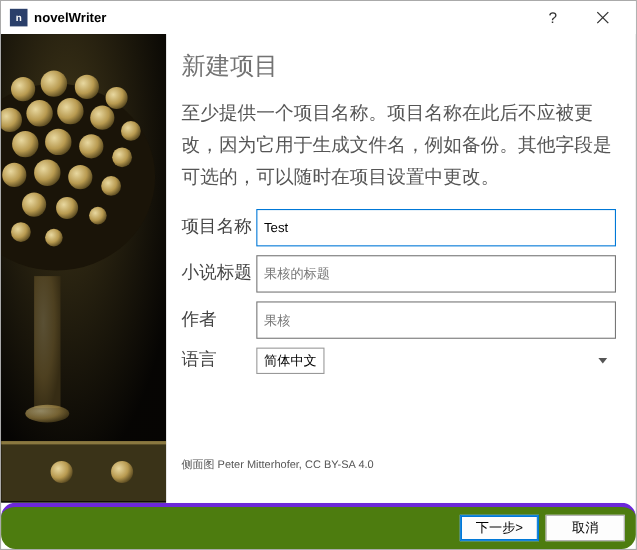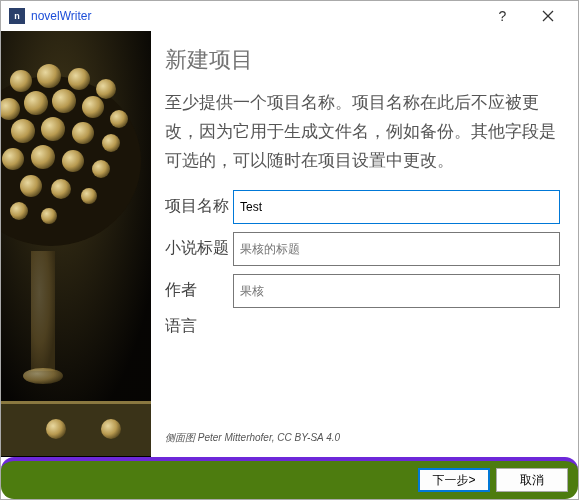--- a/index.html
+++ b/index.html
@@ -33,22 +33,23 @@
       color: #fff;
       font-size: 9px;
       font-weight: bold;
       display: flex;
       align-items: center;
       justify-content: center;
       margin-right: 6px;
     }
     .title-text {
       font-size: 12px;
-      color: #1d4ed8;
-      flex: 1;
+      color: #000000;
+      flex: 1;
+      font-weight: bold;
     }
     .title-btn {
       width: 45px;
       height: 28px;
       display: flex;
       align-items: center;
       justify-content: center;
       font-size: 14px;
       color: #333;
     }
@@ -127,22 +128,21 @@
       border-left: 4px solid transparent;
       border-right: 4px solid transparent;
       border-top: 5px solid #555;
       pointer-events: none;
     }
     .spacer { flex: 1; }
     .credit {
       font-size: 10px;
       color: #555;
       margin-top: auto;
-      margin-bottom: 4px;
-      font-style: italic;
+      margin-bottom: 20px;
     }
     .button-bar {
       height: 42px;
       border-top: 4px solid #6d28d9;
       display: flex;
       justify-content: flex-end;
       align-items: center;
       padding: 0 10px;
       gap: 6px;
       background: #4d7c0f;
@@ -252,20 +252,25 @@
         <input class="form-input" type="text" placeholder="果核的标题" style="">
       </div>
 
       <div class="form-row">
         <div class="form-label">作者</div>
         <input class="form-input" type="text" placeholder="果核" style="">
       </div>
 
       <div class="form-row">
         <div class="form-label">语言</div>
+        <div class="select-wrap">
+          <select class="form-select">
+            <option>简体中文</option>
+          </select>
+        </div>
       </div>
 
       <div class="spacer"></div>
 
       <div class="credit">侧面图 Peter Mitterhofer, CC BY-SA 4.0</div>
     </div>
   </div>
 
   <div class="button-bar">
     <button class="btn primary">下一步&gt;</button>

